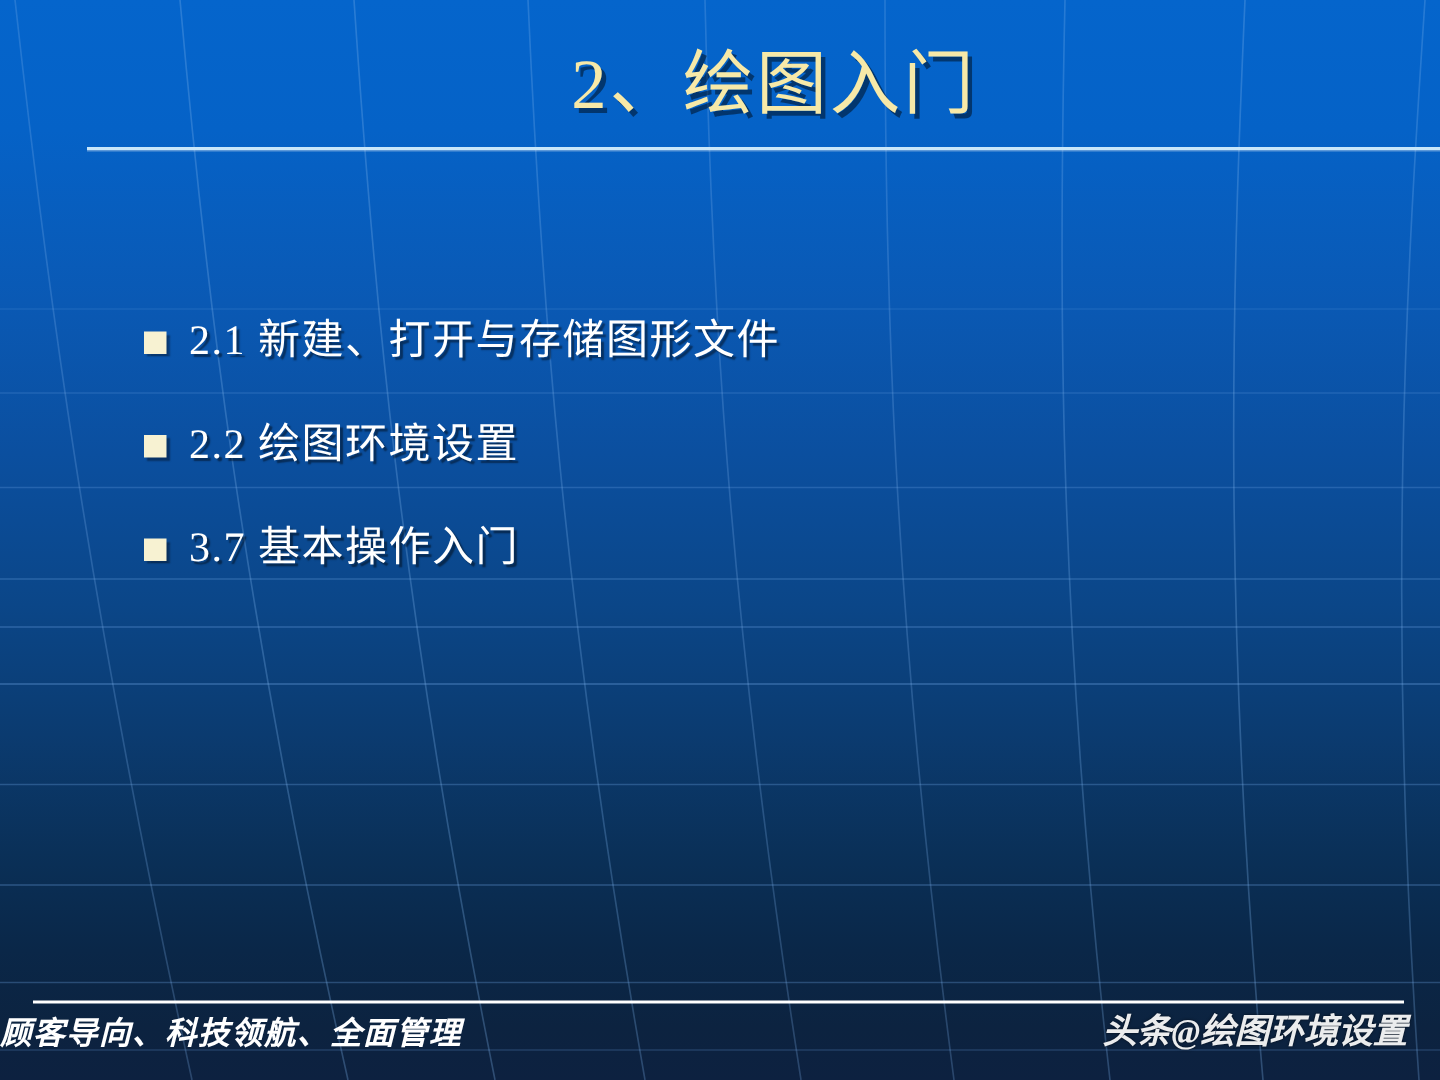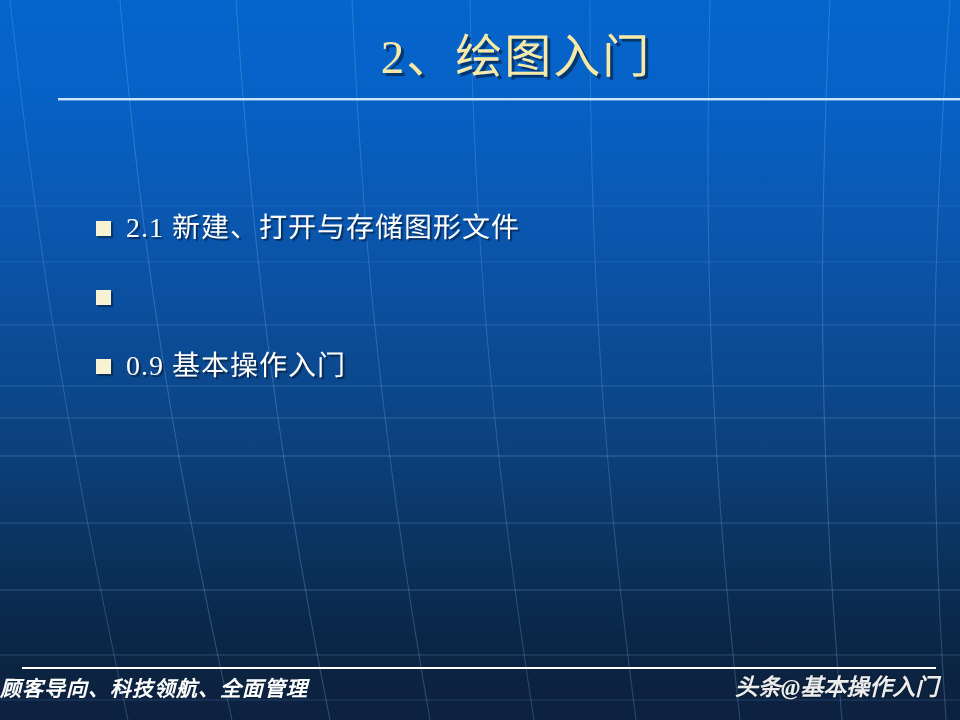--- a/index.html
+++ b/index.html
@@ -189,27 +189,28 @@
 
   <div id="bullet-list">
 
     <div class="bullet-row">
       <span class="bullet-marker"></span>
       <span class="bullet-text">2.1  新建、打开与存储图形文件</span>
     </div>
 
     <div class="bullet-row">
       <span class="bullet-marker"></span>
+      <span class="bullet-text">2.2  绘图环境设置</span>
     </div>
 
     <div class="bullet-row">
       <span class="bullet-marker"></span>
-      <span class="bullet-text">0.9  基本操作入门</span>
+      <span class="bullet-text">3.7  基本操作入门</span>
     </div>
 
   </div>
 
   <div id="footer-rule"></div>
   <div id="footer-text">顾客导向、科技领航、全面管理</div>
 
-  <div id="watermark">头条@基本操作入门</div>
+  <div id="watermark">头条@绘图环境设置</div>
 
 </div>
 
 </body></html>

